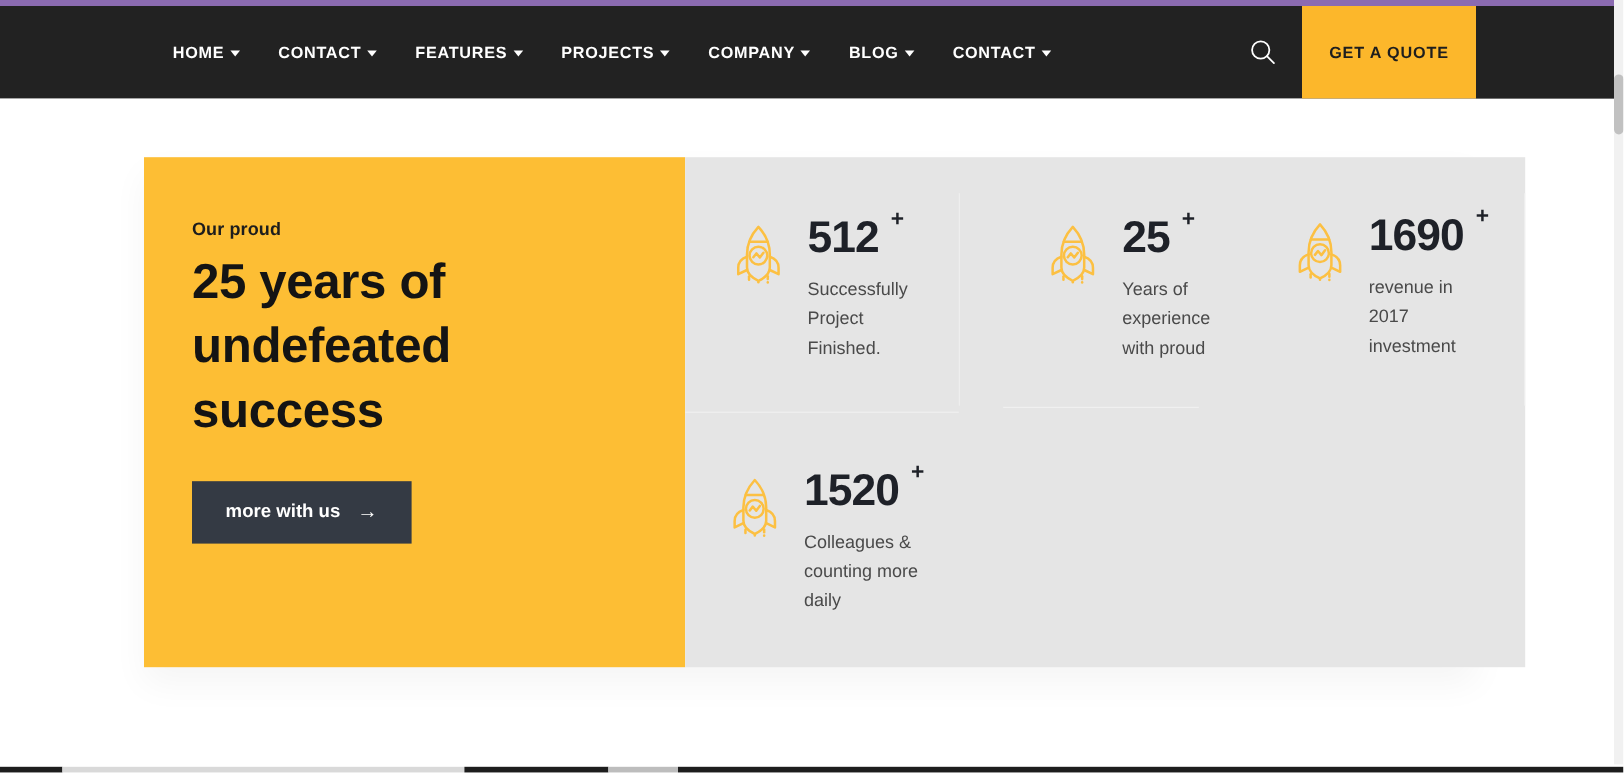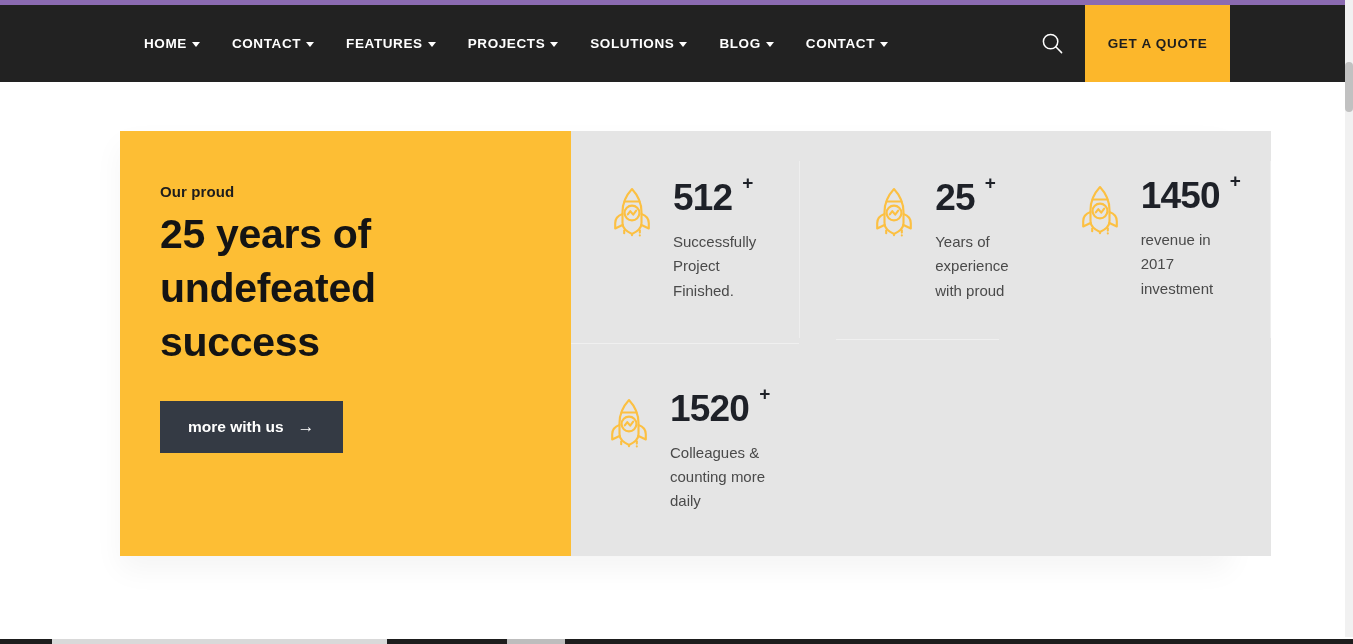--- a/index.html
+++ b/index.html
@@ -305,21 +305,21 @@
         <span>FEATURES</span>
         <span class="caret"></span>
       </div>
 
       <div class="nav-item">
         <span>PROJECTS</span>
         <span class="caret"></span>
       </div>
 
       <div class="nav-item">
-        <span>SOLUTIONS</span>
+        <span>COMPANY</span>
         <span class="caret"></span>
       </div>
 
       <div class="nav-item">
         <span>BLOG</span>
         <span class="caret"></span>
       </div>
 
       <div class="nav-item">
         <span>CONTACT</span>
@@ -420,21 +420,21 @@
               <path d="M16.8 29.4 L19.3 26.2 L22.2 29.6 L25.2 25.6"></path>
               <line x1="21" y1="50" x2="21" y2="50.2"></line>
               <line x1="13.2" y1="45.5" x2="13.2" y2="48.2"></line>
               <line x1="28.8" y1="45.2" x2="28.8" y2="47.6"></line>
               <line x1="28.8" y1="50.2" x2="28.8" y2="50.4"></line>
             </g>
           </svg>
         </div>
         <div class="stat-body">
           <div class="stat-number-row">
-            <span class="stat-number">1450</span>
+            <span class="stat-number">1690</span>
             <span class="stat-plus">+</span>
           </div>
           <div class="stat-label">revenue in 2017 investment</div>
         </div>
       </div>
 
       <div class="stat-cell r2c2">
         <div class="stat-icon">
           <svg width="42" height="52" viewBox="0 0 42 52">
             <g fill="none" stroke="#fcc042" stroke-width="2.1" stroke-linecap="round" stroke-linejoin="round">

